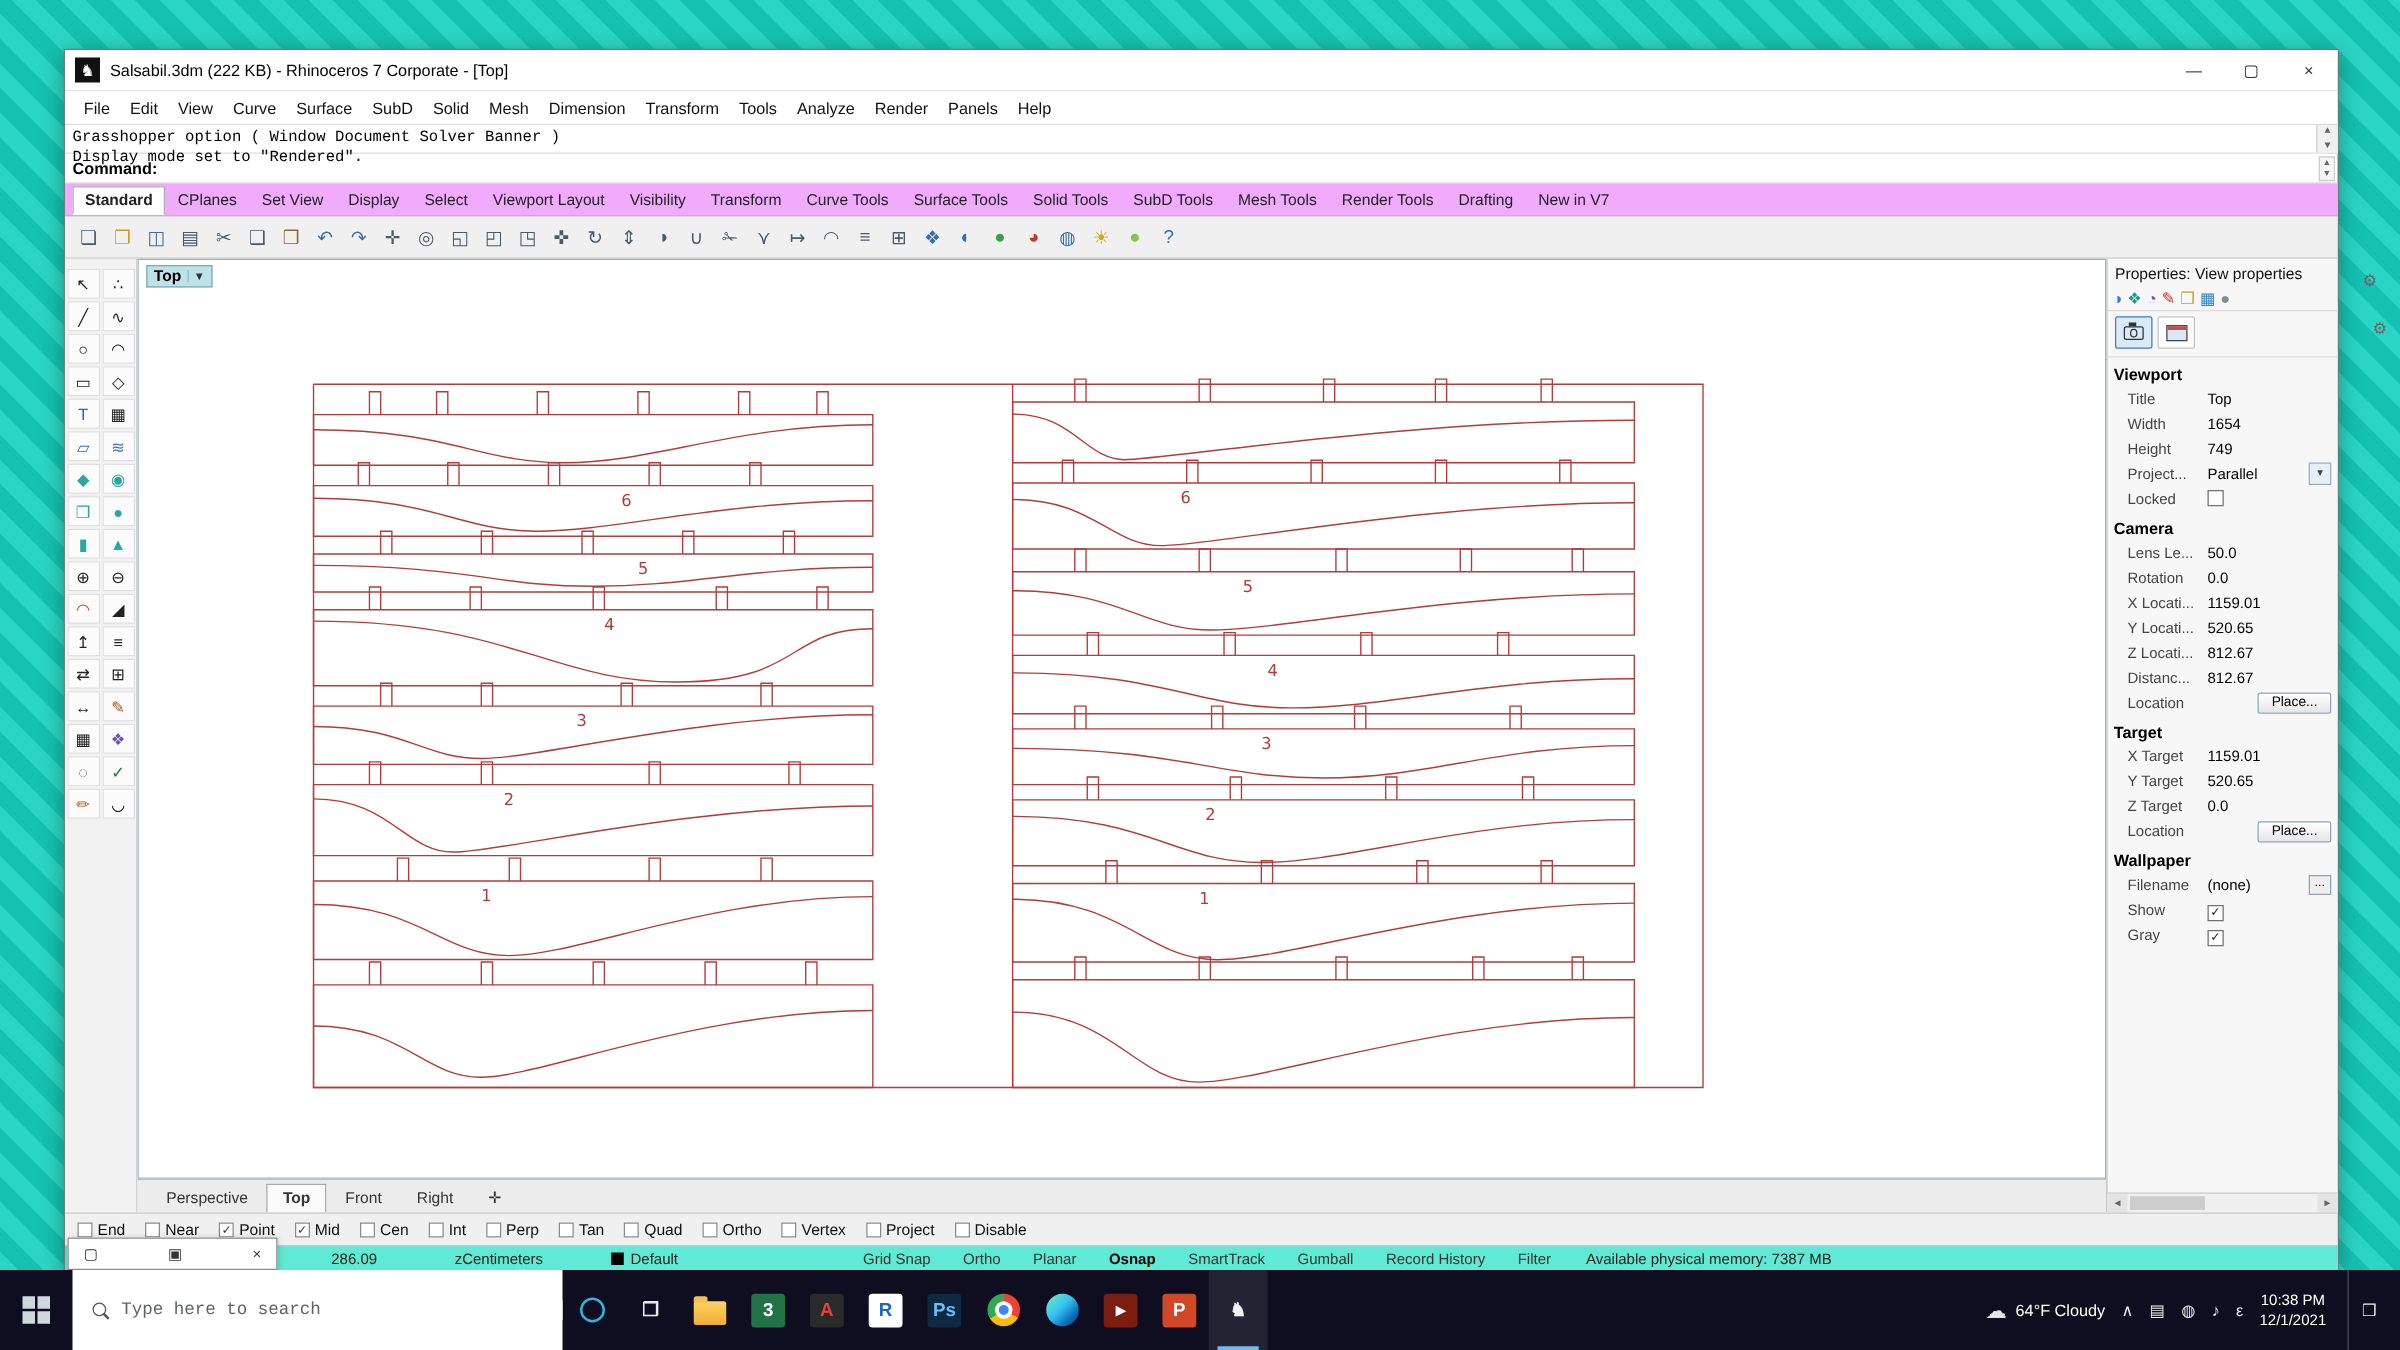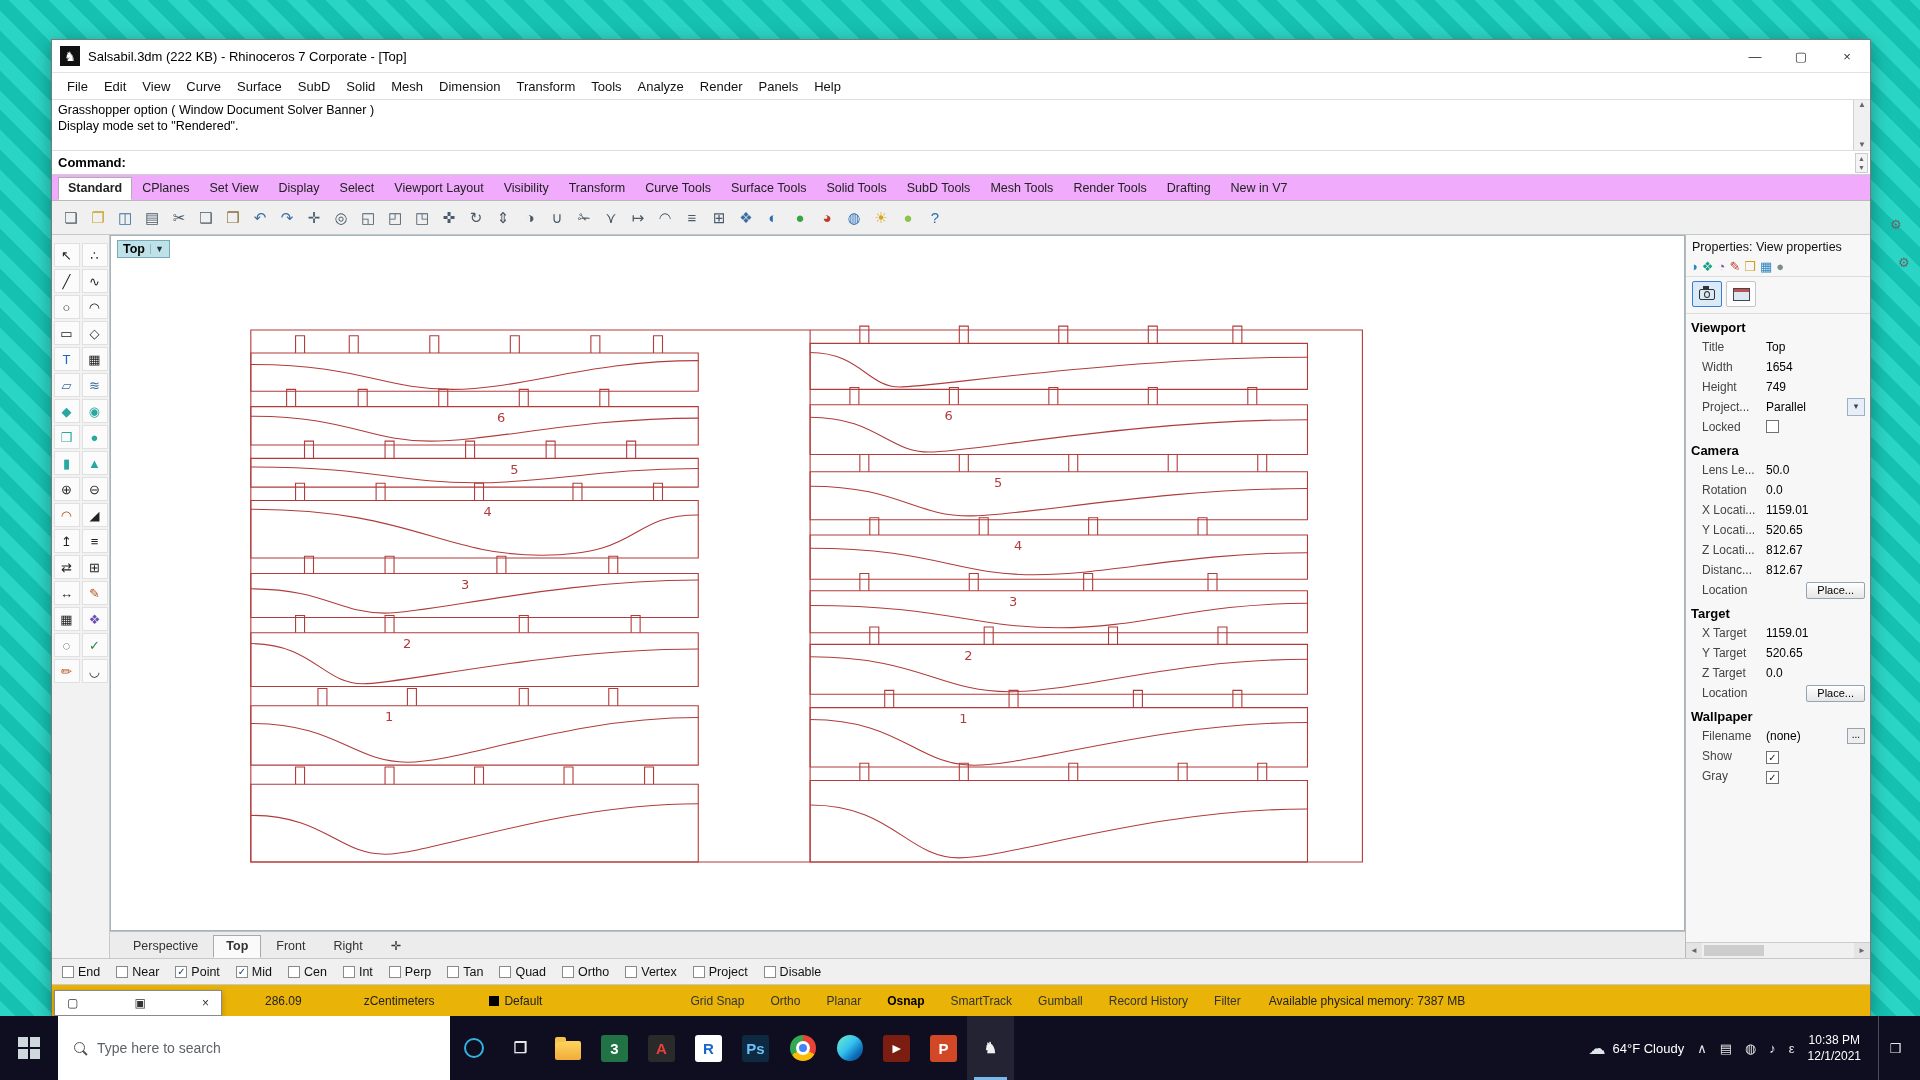--- a/index.html
+++ b/index.html
@@ -13,22 +13,22 @@
     box-shadow:0 0 0 1px #7a7a7a, 0 4px 18px rgba(0,0,0,.35); }
   .titlebar { height:33px; display:flex; align-items:center; background:#fff; border-bottom:1px solid #e2e2e2; }
   .rlogo { width:20px; height:20px; margin-left:8px; background:#111; color:#fff; font-size:13px;
     display:flex; align-items:center; justify-content:center; }
   .title-text { margin-left:8px; font-size:13px; color:#000; }
   .win-controls { margin-left:auto; display:flex; height:100%; }
   .win-btn { width:46px; height:100%; display:flex; align-items:center; justify-content:center;
     font-size:13px; color:#333; }
   .menubar { height:26px; display:flex; align-items:center; padding-left:8px; gap:2px; background:#fff; }
   .menu-item { font-size:13px; color:#111; padding:3px 7px; }
-  .cmd-history { height:52px; background:#fff; border-top:1px solid #ddd; border-bottom:1px solid #ddd;
-    position:relative; font-size:12.5px; color:#000; padding:2px 20px 0 6px; line-height:16px; }
+  .cmd-history { height:24px; background:#fff; border-top:1px solid #ddd; border-bottom:1px solid #ddd;
+    position:relative; font-size:12.5px; color:#000; padding:2px 20px 0 6px; line-height:16px;font-family:Liberation Mono, monospace; }
   .vscroll { position:absolute; right:0; top:0; width:17px; height:100%; background:#f0f0f0;
     border-left:1px solid #d0d0d0; display:flex; flex-direction:column; align-items:center;
     justify-content:space-between; font-size:8px; color:#666; }
   .vscroll span { line-height:10px; }
   .cmd-row { height:24px; display:flex; align-items:center; padding-left:6px; position:relative;
     border-bottom:1px solid #cfcfcf; }
   .cmd-label { font-weight:bold; font-size:13px; color:#000; }
   .spinner { position:absolute; right:2px; top:2px; display:flex; flex-direction:column; font-size:7px;
     color:#666; line-height:9px; border:1px solid #ccc; padding:0 2px; background:#f4f4f4; }
   .tabrow { height:26px; background:#f0abfc; display:flex; align-items:flex-end; padding:0 6px;
@@ -95,21 +95,21 @@
     font-size:8px; color:#666; background:#e4e4e4; }
   .hs-track { flex:1; height:100%; position:relative; }
   .hs-thumb { position:absolute; left:2px; top:2px; bottom:2px; width:60px; background:#cdcdcd; }
   
   .osnap-row { height:26px; background:#f0f0f0; border-top:1px solid #c8c8c8; display:flex;
     align-items:center; gap:16px; padding-left:10px; }
   .osnap-item { display:flex; align-items:center; gap:4px; font-size:12.5px; color:#111; }
   .osnap-item .cb { width:12px; height:12px; border:1px solid #8a8a8a; background:#fff;
     display:flex; align-items:center; justify-content:center; font-size:10px; color:#123c6e; }
   .osnap-item.checked .cb::after { content:'✓'; }
-  .statusbar { height:32px; background:#eab308; border-top:1px solid #c8c8c8; display:flex;
+  .statusbar { height:20px; background:#5eead4; border-top:1px solid #c8c8c8; display:flex;
     align-items:center; font-size:12px; color:#222; padding:0 8px; }
   .st-y { margin-left:205px; } .st-z { margin-left:62px; } .st-units { }
   .st-layer { margin-left:55px; display:flex; align-items:center; gap:5px; }
   .st-swatch { width:10px; height:10px; background:#000; display:inline-block; }
   .st-toggles { display:flex; gap:26px; margin-left:148px; }
   .st-toggle { color:#333; }
   .st-toggle.active { color:#000; font-weight:bold; }
   .st-mem { margin-left:28px; color:#222; }
   
   .floatwin { position:absolute; left:54px; top:990px; width:168px; height:26px; background:#fff;
@@ -119,21 +119,21 @@
   
   .taskbar { position:absolute; left:0; bottom:0; width:1920px; height:64px; background:#0e0e20;
     display:flex; align-items:center; z-index:10; }
   .start-btn { width:58px; height:100%; display:flex; align-items:center; justify-content:center; }
   .winlogo { display:grid; grid-template-columns:10px 10px; grid-template-rows:10px 10px; gap:2px; }
   .winlogo span { background:#cfd8dc; }
   .search { width:392px; height:100%; background:#fff; display:flex; align-items:center; }
   .mag { width:13px; height:13px; position:relative; margin:0 10px 0 16px; flex:none; }
   .mag::before { content:''; position:absolute; width:9px; height:9px; border:1.5px solid #555; border-radius:50%; left:0; top:0; }
   .mag::after { content:''; position:absolute; width:6px; height:1.5px; background:#555; transform:rotate(45deg); right:-1px; bottom:1px; }
-  .search input { border:none; outline:none; flex:1; font-size:14px; color:#737373; font-family:Liberation Sans, sans-serif; }
+  .search input { border:none; outline:none; flex:1; font-size:14px; color:#737373; font-family:Liberation Mono, monospace; }
   .search input::placeholder { color:#5f6368; }
   .tapps { display:flex; height:100%; }
   .tapp { width:47px; height:100%; display:flex; align-items:center; justify-content:center; position:relative; }
   .tapp.active { background:rgba(255,255,255,.09); }
   .tapp.active::after { content:''; position:absolute; bottom:0; left:7px; right:7px; height:3px; background:#76b9ed; }
   .chip { width:27px; height:27px; display:flex; align-items:center; justify-content:center;
     font-size:15px; font-weight:bold; background:var(--bg,transparent); color:var(--c,#e8e8e8); border-radius:3px; }
   .ic-ring .chip { width:20px; height:20px; border:2.5px solid var(--c,#35b0e0); border-radius:50%; background:transparent; }
   .ic-folder .chip { width:26px; height:19px; background:linear-gradient(#ffd45e,#f0ad3a); border-radius:2px; position:relative; margin-top:5px; }
   .ic-folder .chip::before { content:''; position:absolute; top:-4px; left:0; width:11px; height:5px; background:#f5c24e; border-radius:2px 2px 0 0; }

